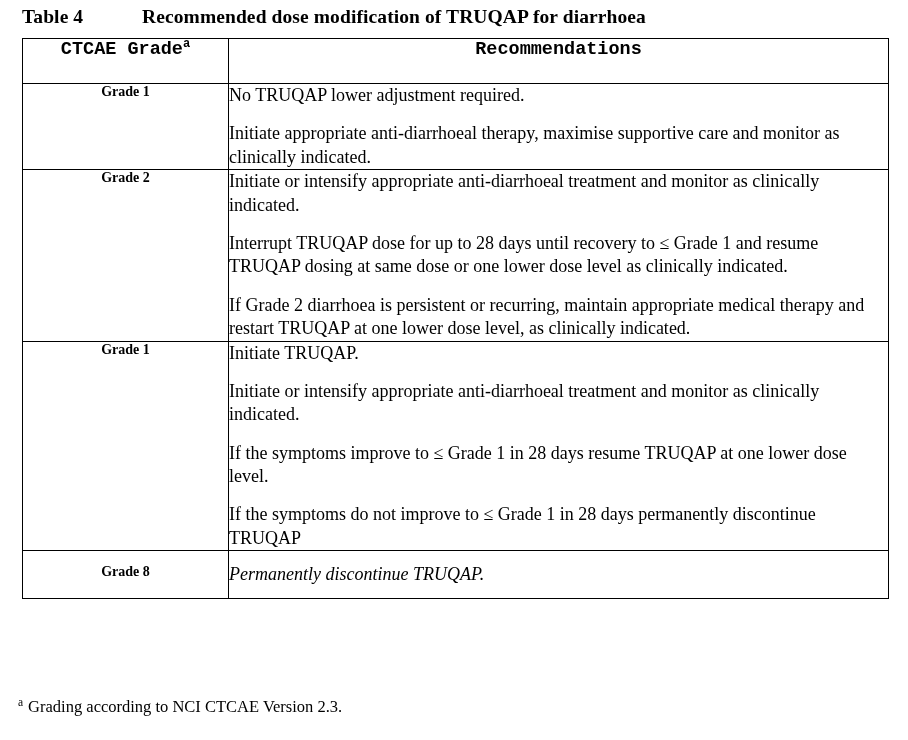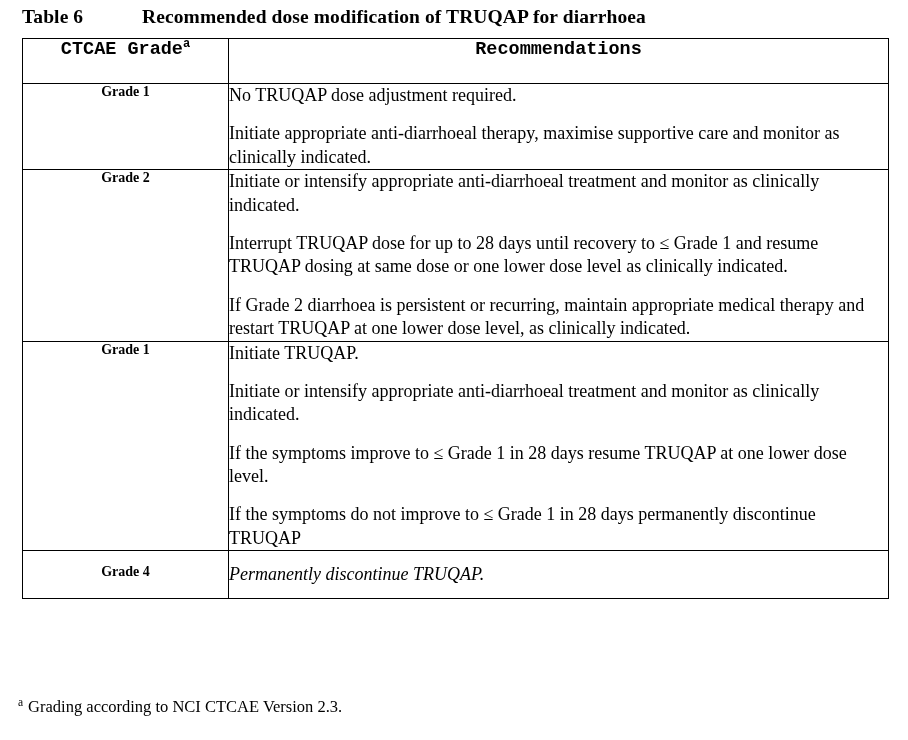--- a/index.html
+++ b/index.html
@@ -118,39 +118,39 @@
     line-height: 0;
     margin-right: 5px;
   }
 </style>
 </head>
 <body>
 
 <div class="page">
 
   <div class="table-caption">
-    <span class="caption-label">Table 6</span><span class="caption-text">Recommended dose modification of TRUQAP for diarrhoea</span>
+    <span class="caption-label">Table 4</span><span class="caption-text">Recommended dose modification of TRUQAP for diarrhoea</span>
   </div>
 
   <table class="dose-table">
     <colgroup>
       <col class="col-grade">
       <col class="col-recs">
     </colgroup>
     <thead>
       <tr>
         <th class="hdr-cell"><span>CTCAE Grade</span><span class="sup">a</span></th>
         <th class="hdr-cell">Recommendations</th>
       </tr>
     </thead>
     <tbody>
       <tr class="row-grade1">
         <td class="grade-cell">Grade 1</td>
         <td class="recs-cell">
-          <p>No TRUQAP dose adjustment required.</p>
+          <p>No TRUQAP lower adjustment required.</p>
           <p>Initiate appropriate anti-diarrhoeal therapy, maximise supportive care and monitor as clinically indicated.</p>
         </td>
       </tr>
       <tr class="row-grade2">
         <td class="grade-cell">Grade 2</td>
         <td class="recs-cell">
           <p>Initiate or intensify appropriate anti-diarrhoeal treatment and monitor as clinically indicated.</p>
           <p>Interrupt TRUQAP dose for up to 28 days until recovery to ≤ Grade 1 and resume TRUQAP dosing at same dose or one lower dose level as clinically indicated.</p>
           <p>If Grade 2 diarrhoea is persistent or recurring, maintain appropriate medical therapy and restart TRUQAP at one lower dose level, as clinically indicated.</p>
         </td>
@@ -158,21 +158,21 @@
       <tr class="row-grade3">
         <td class="grade-cell">Grade 1</td>
         <td class="recs-cell">
           <p>Initiate TRUQAP.</p>
           <p>Initiate or intensify appropriate anti-diarrhoeal treatment and monitor as clinically indicated.</p>
           <p>If the symptoms improve to ≤ Grade 1 in 28 days resume TRUQAP at one lower dose level.</p>
           <p>If the symptoms do not improve to ≤ Grade 1 in 28 days permanently discontinue TRUQAP</p>
         </td>
       </tr>
       <tr class="row-grade4">
-        <td class="grade-cell">Grade 4</td>
+        <td class="grade-cell">Grade 8</td>
         <td class="recs-cell">
           <p>Permanently discontinue TRUQAP.</p>
         </td>
       </tr>
     </tbody>
   </table>
 
   <div class="footnote">
     <span class="fn-mark">a</span><span>Grading according to NCI CTCAE Version 2.3.</span>
   </div>

